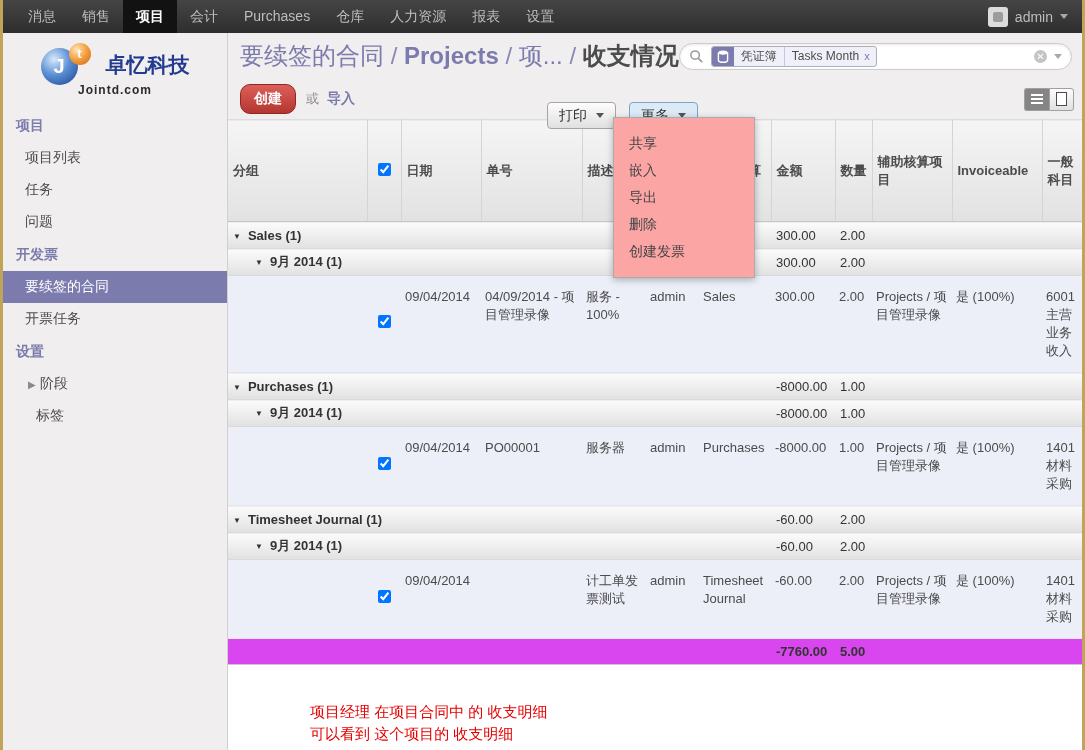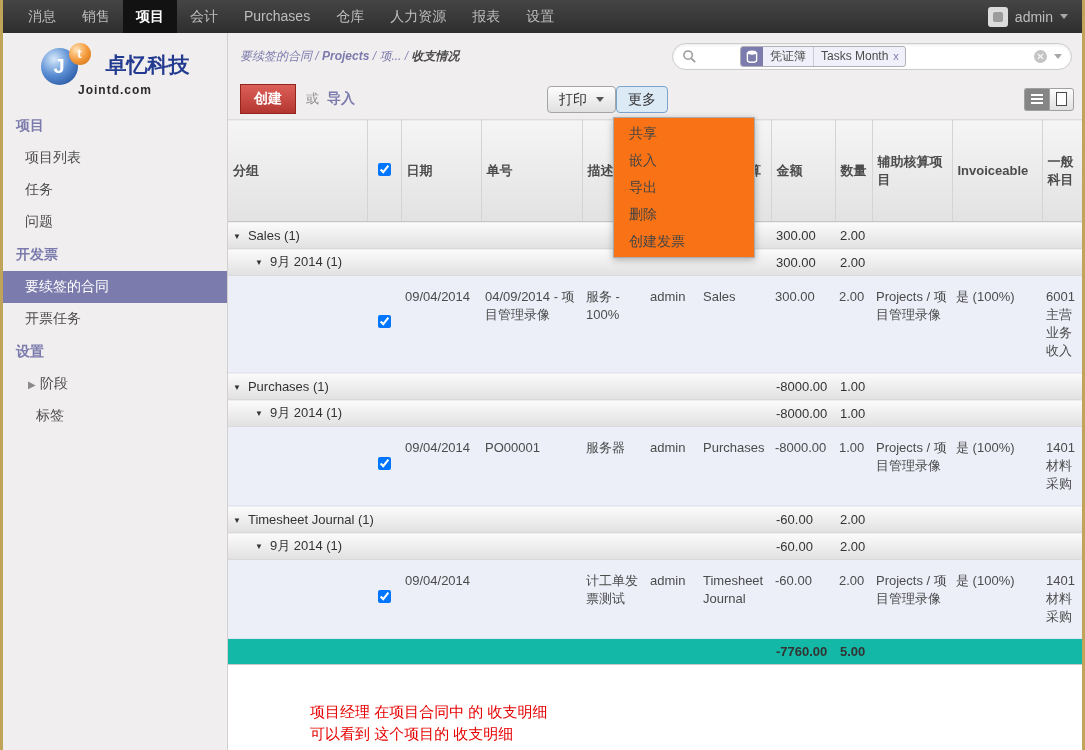--- a/index.html
+++ b/index.html
@@ -30,67 +30,67 @@
   .logo-sub { text-align:center; font-weight:bold; font-size:12px; color:#2b2b2b; letter-spacing:1px; margin-top:-4px; }
   .side-section-title { color:#7c7bad; font-weight:bold; font-size:14px; padding:8px 0 7px 13px; }
   .side-item { font-size:14px; color:#4c4c4c; padding:7px 0 7px 22px; cursor:pointer; }
   .side-item.selected { background:#7c7bad; color:#fff; }
   .side-item .tri-right { display:inline-block; width:12px; margin-left:-13px; color:#8a8a8a; font-size:10px; }
   .side-item.arrowed { padding-left:38px; }
   .side-item.indent2 { padding-left:33px; }
 
   
   .crumb-row { height:46px; background:#f0eeee; display:flex; align-items:center; padding:0 10px 0 12px; }
-  .breadcrumb { font-size:12px; white-space:nowrap;font-style:italic; }
+  .breadcrumb { font-size:24px; white-space:nowrap; }
   .crumb-link { color:#7c7bad; cursor:pointer; }
   .crumb-link.bold { font-weight:bold; }
   .crumb-sep { color:#8a89b5; }
   .crumb-current { color:#4c4c4c; font-weight:bold; }
-  .searchbox { margin-left:auto; width:400px; height:27px; background:#fff; border:1px solid #cccccc; border-radius:15px; display:flex; align-items:center; padding:0 9px; box-shadow:inset 0 1px 3px rgba(0,0,0,.09);gap:36px; }
+  .searchbox { margin-left:auto; width:400px; height:27px; background:#fff; border:1px solid #cccccc; border-radius:15px; display:flex; align-items:center; padding:0 9px; box-shadow:inset 0 1px 3px rgba(0,0,0,.09); }
   .facet { display:flex; align-items:center; height:21px; margin-left:7px; border:1px solid #afafb6; border-radius:3px; overflow:hidden; background:#f0f0fa; font-size:12px; cursor:pointer; }
   .facet-icon { width:22px; height:21px; background:#7c7bad; display:flex; align-items:center; justify-content:center; }
   .facet-cat { padding:0 7px; color:#4c4c4c; border-right:1px solid #c9c9d9; line-height:19px; }
   .facet-val { padding:0 5px 0 7px; color:#4c4c4c; line-height:19px; }
   .facet-x { color:#7c7bad; font-size:11px; padding-right:6px; cursor:pointer; }
   .search-right { margin-left:auto; display:flex; align-items:center; gap:7px; }
   .clear-circle { width:13px; height:13px; border-radius:50%; background:#c4c4c4; color:#fff; font-size:10px; line-height:13px; text-align:center; cursor:pointer; }
 
   
   .toolbar-row { height:40px; background:#f0eeee; display:flex; align-items:center; padding:0 8px 0 12px; position:relative; }
-  .btn-create { background:linear-gradient(#dc5f59,#b33630); border:1px solid #92261f; color:#fff; font-weight:bold; font-size:14px; padding:5px 13px; border-radius:0; cursor:pointer;text-align:center; }
+  .btn-create { background:linear-gradient(#dc5f59,#b33630); border:1px solid #92261f; color:#fff; font-weight:bold; font-size:14px; padding:5px 13px; border-radius:10px; cursor:pointer;text-align:center; }
   .or-label { color:#8e8e8e; font-size:13px; margin:0 8px 0 10px; }
   .link-import { color:#7c7bad; font-size:14px; font-weight:bold; cursor:pointer; }
-  .btn-group { position:absolute; left:319px; top:7px; display:flex; }
+  .btn-group { position:absolute; left:319px; top:23px; display:flex; gap:13px; }
   .btn { background:linear-gradient(#fdfdfd,#e0e0e0); border:1px solid #a5a5a5; border-radius:4px; padding:4px 11px; font-size:14px; color:#333; display:flex; align-items:center; gap:9px; cursor:pointer; height:27px; }
   .btn .caret-down { border-top-color:#555; }
-  .btn.open { background:#dceaf6; border-color:#79a4cd;flex-direction:column; }
+  .btn.open { background:#dceaf6; border-color:#79a4cd; }
   .view-switcher { margin-left:auto; display:flex; }
   .vs-btn { width:25px; height:23px; border:1px solid #a0a0a0; display:flex; align-items:center; justify-content:center; background:linear-gradient(#fdfdfd,#e0e0e0); cursor:pointer; }
   .vs-btn:first-child { border-radius:3px 0 0 3px; border-right:none; }
   .vs-btn:last-child { border-radius:0 3px 3px 0; }
   .vs-btn.active { background:#858585; }
   .form-glyph { width:11px; height:14px; border:1px solid #4c4c4c; background:#fff; }
 
   
-  .dropdown { position:absolute; left:385px; top:84px; width:142px; background:#f97316; border:1px solid #ababab; box-shadow:0 2px 7px rgba(0,0,0,.28); z-index:60; padding:2px 0; }
+  .dropdown { position:absolute; left:385px; top:84px; width:142px; background:#fca5a5; border:1px solid #ababab; box-shadow:0 2px 7px rgba(0,0,0,.28); z-index:60; padding:12px 0; }
   .dropdown-item { padding:5px 15px; font-size:14px; color:#444; cursor:pointer; line-height:17px; }
 
   
   table { border-collapse:collapse; table-layout:fixed; width:854px; }
   thead th { height:102px; background:linear-gradient(#f5f5f5,#e2e2e2); border-top:1px solid #dcdcdc; border-bottom:1px solid #c6c6c6; border-right:1px solid #d4d4d4; font-weight:bold; font-size:13px; color:#4c4c4c; text-align:left; padding:4px 5px; vertical-align:middle; cursor:pointer; }
   thead th:last-child { border-right:none; }
   thead th.cb { text-align:center; }
   tr.group td { background:linear-gradient(#fbfbfb,#e1e1e1); border-top:1px solid #cfcfcf; border-bottom:1px solid #dadada; height:27px; padding:3px 5px; font-size:13px; color:#333; }
-  tr.group td.glabel { font-weight:normal; }
+  tr.group td.glabel { font-weight:bold; }
   tr.group.lvl1 td.glabel { padding-left:27px; }
   .tri { display:inline-block; font-size:8px; color:#333; margin-right:7px; vertical-align:1px; }
   tr.data td { background:#eceef8; font-size:13px; color:#4c4c4c; padding:12px 4px; vertical-align:top; line-height:18px; border-bottom:1px solid #e2e4f0; }
   tr.data td.cbcell { vertical-align:middle; text-align:center; }
   td.num, th.num { }
-  tr.total td { background:#14b8a6; border-top:1px solid #9f9f9f; border-bottom:1px solid #c9c9c9; font-weight:bold; font-size:13px; color:#333; height:26px; padding:3px 5px;margin-left:28px; }
+  tr.total td { background:#d946ef; border-top:1px solid #9f9f9f; border-bottom:1px solid #c9c9c9; font-weight:bold; font-size:13px; color:#333; height:26px; padding:3px 5px;margin-left:28px; }
 
   
   .note { padding:36px 20px 0 82px; color:#e60000; font-size:15px; line-height:22px; }
   .note p.gap { margin-top:22px; }
 </style>
 </head>
 <body>
 
 <div class="frame">
 

